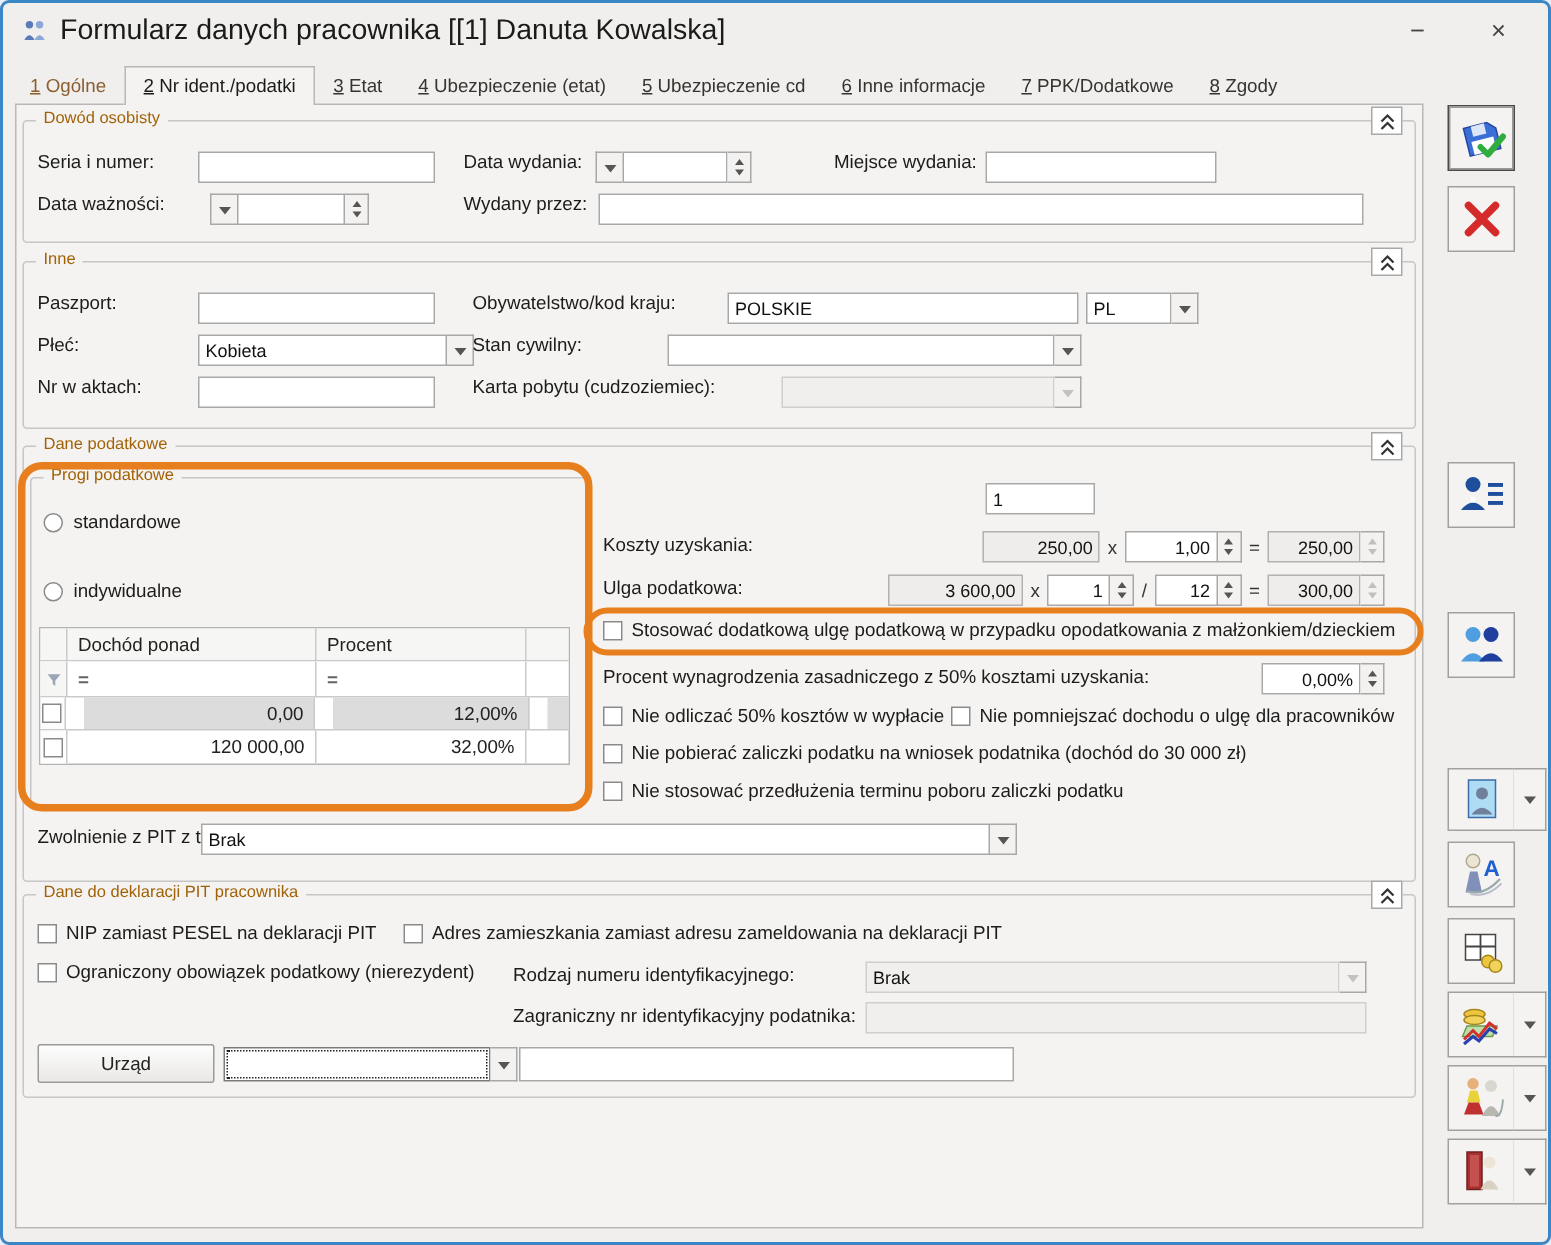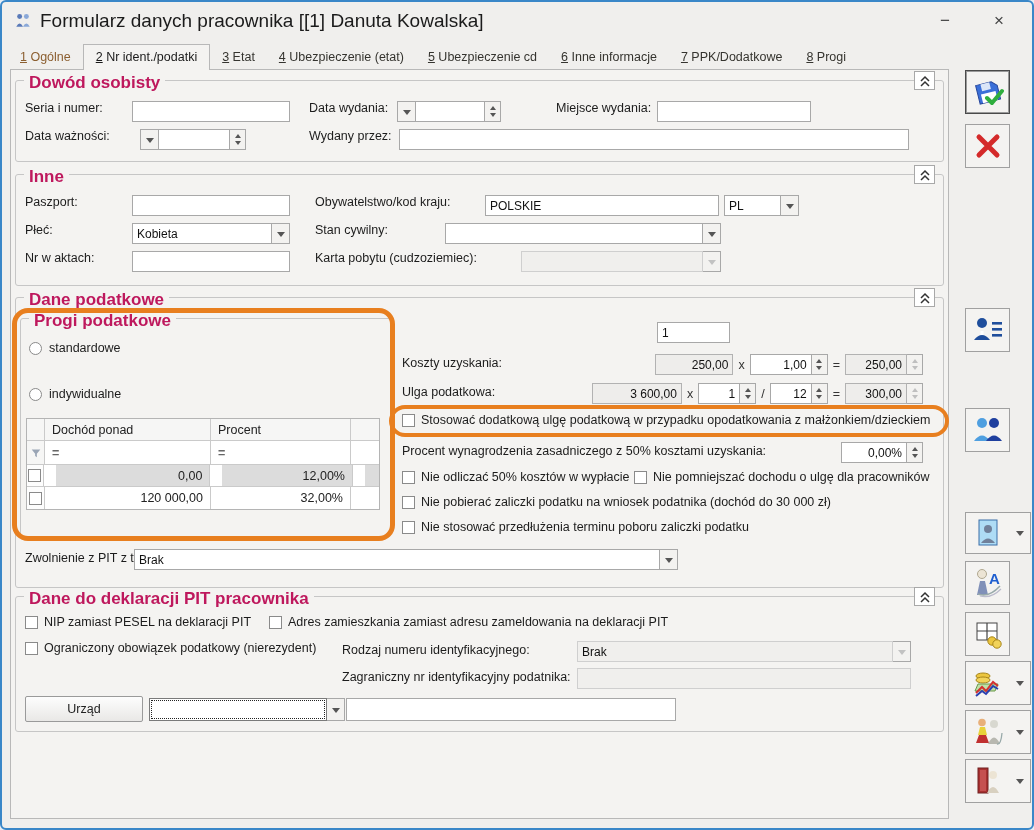--- a/index.html
+++ b/index.html
@@ -18,21 +18,21 @@
   .tabbar { position:absolute; left:6px; top:42px; height:26px; display:flex; align-items:flex-end; z-index:3; }
   .tab { height:25px; line-height:25px; padding:0 12px; font-size:12.5px; color:#35342f; white-space:nowrap; cursor:default; }
   .tab .tnum { text-decoration:underline; }
   .tab.first { color:#8b5e2f; }
   .tab.active { background:#f4f3f1; border:1px solid #b8b8b8; border-bottom:none; height:26px; line-height:25px; color:#1a1a1a; }
 
   
   .content { position:absolute; left:8px; top:67px; width:939px; height:750px; background:#f4f3f1; border:1px solid #b8b8b8; }
 
   .gb { position:absolute; border:1px solid #c6c6c6; border-radius:3px; }
-  .gb-legend { position:absolute; top:-8px; left:8px; background:#f4f3f1; padding:0 5px; font-size:17px; color:#be185d; white-space:nowrap;font-weight:bold; }
+  .gb-legend { position:absolute; top:-8px; left:8px; background:#f4f3f1; padding:0 5px; font-size:11px; color:#a16207; white-space:nowrap; }
   .collapse-btn { position:absolute; top:-10px; right:8px; width:21px; height:19px; background:#fff; border:1px solid #a8a8a8; display:flex; align-items:center; justify-content:center; cursor:default; }
 
   .row { position:absolute; display:flex; align-items:center; white-space:nowrap; }
   .lbl { font-size:12.5px; color:#1c1c1c; }
   .txt { height:21px; border:1px solid #a8a8a8; background:#fff; font-size:12px; color:#111; padding:0 4px; display:flex; align-items:center; }
   .txt.right { justify-content:flex-end; }
   .txt.ro { background:#eeedeb; border-color:#b2b2b2; justify-content:flex-end; }
   .txt.dis { background:#f0efed; border-color:#cfcfcf; }
   .darr { width:18px; height:21px; border:1px solid #a8a8a8; border-left:none; background:#f3f2f0; display:flex; align-items:center; justify-content:center; flex:none; }
   .darr::after { content:''; border:4px solid transparent; border-top:5px solid #555; margin-top:5px; }
@@ -103,21 +103,21 @@
   </div>
 
   <div class="tabbar">
     <div class="tab first"><span class="tnum">1</span><span> Ogólne</span></div>
     <div class="tab active"><span class="tnum">2</span><span> Nr ident./podatki</span></div>
     <div class="tab"><span class="tnum">3</span><span> Etat</span></div>
     <div class="tab"><span class="tnum">4</span><span> Ubezpieczenie (etat)</span></div>
     <div class="tab"><span class="tnum">5</span><span> Ubezpieczenie cd</span></div>
     <div class="tab"><span class="tnum">6</span><span> Inne informacje</span></div>
     <div class="tab"><span class="tnum">7</span><span> PPK/Dodatkowe</span></div>
-    <div class="tab"><span class="tnum">8</span><span> Progi</span></div>
+    <div class="tab"><span class="tnum">8</span><span> Zgody</span></div>
   </div>
 
   <div class="content">
 
     <div class="gb" style="left:4px;top:10px;width:929px;height:82px;">
       <span class="gb-legend">Dowód osobisty</span>
       <span class="collapse-btn">
           <svg width="12" height="12" viewBox="0 0 12 12">
             <path d="M2 6 L6 2 L10 6 M2 11 L6 7 L10 11" stroke="#333" stroke-width="1.5" fill="none"></path>
           </svg>
@@ -184,21 +184,21 @@
           <span class="txt" style="width:234px;">POLSKIE</span>
         </div>
       <div class="row" style="left:708px;top:20px;">
         <span class="txt" style="width:57px;">PL</span>
         <span class="darr"></span>
       </div>
       <div class="row" style="left:9px;top:48px;">
           <span class="lbl">Płeć:</span>
         </div>
       <div class="row" style="left:116px;top:48px;">
-        <span class="txt" style="width:140px;">Kobieta</span>
+        <span class="txt" style="width:166px;">Kobieta</span>
         <span class="darr"></span>
       </div>
       <div class="row" style="left:299px;top:48px;">
           <span class="lbl">Stan cywilny:</span>
         </div>
       <div class="row" style="left:429px;top:48px;">
         <span class="txt" style="width:258px;"></span>
         <span class="darr"></span>
       </div>
       <div class="row" style="left:9px;top:76px;">

